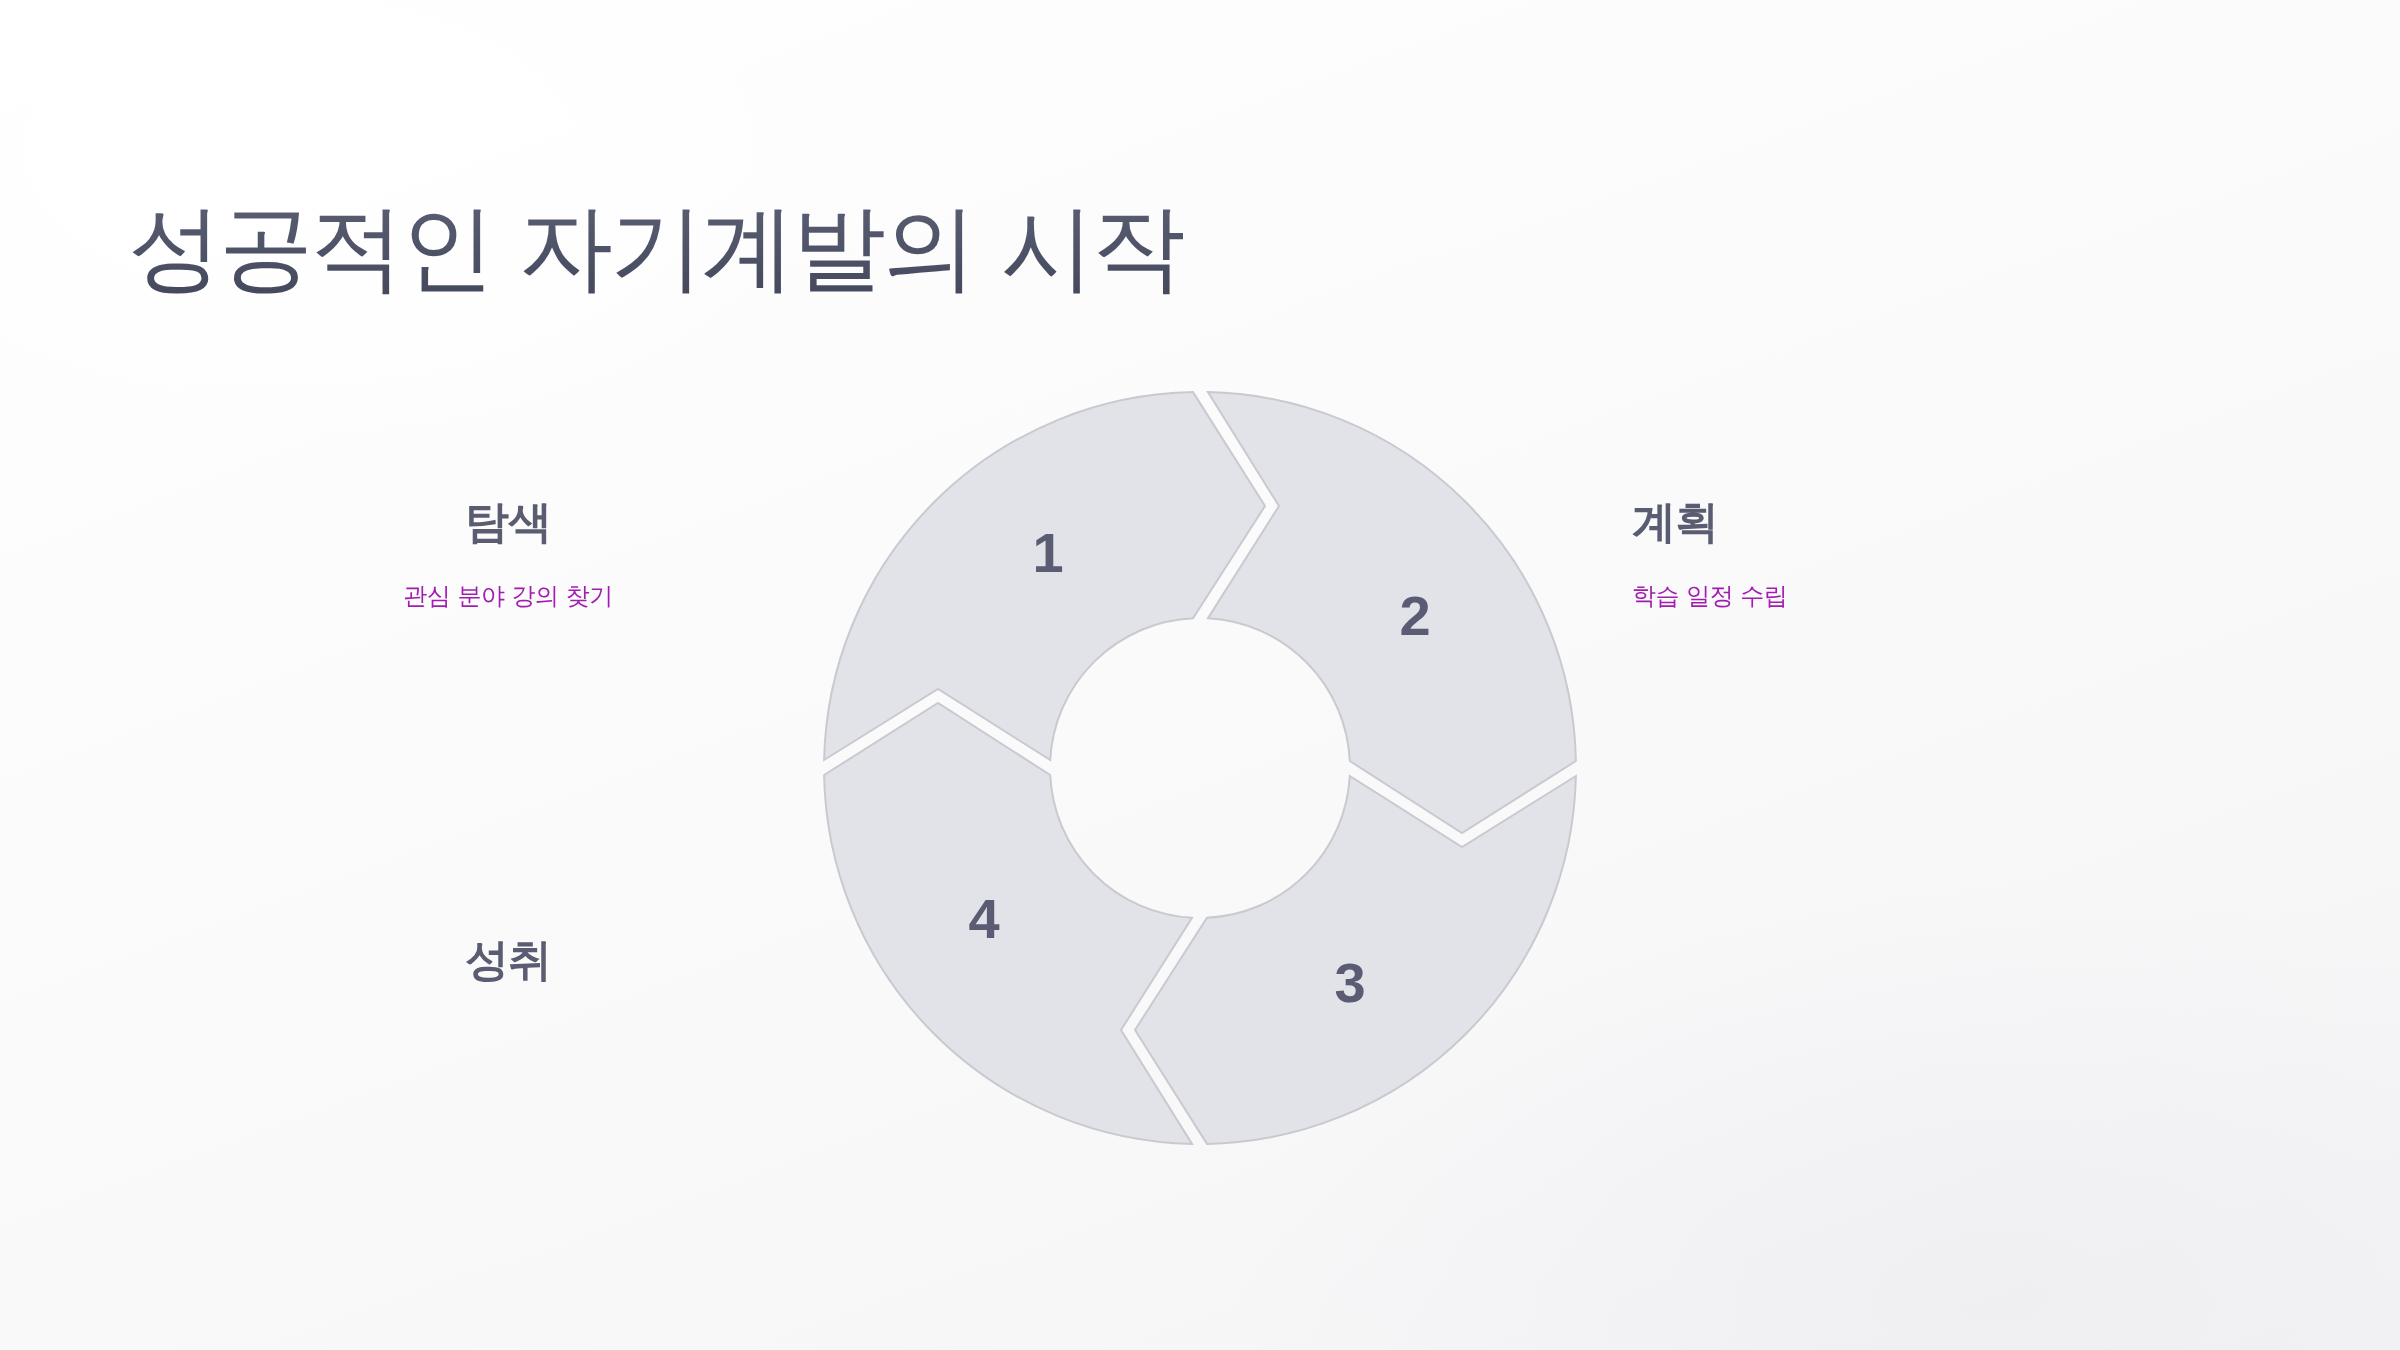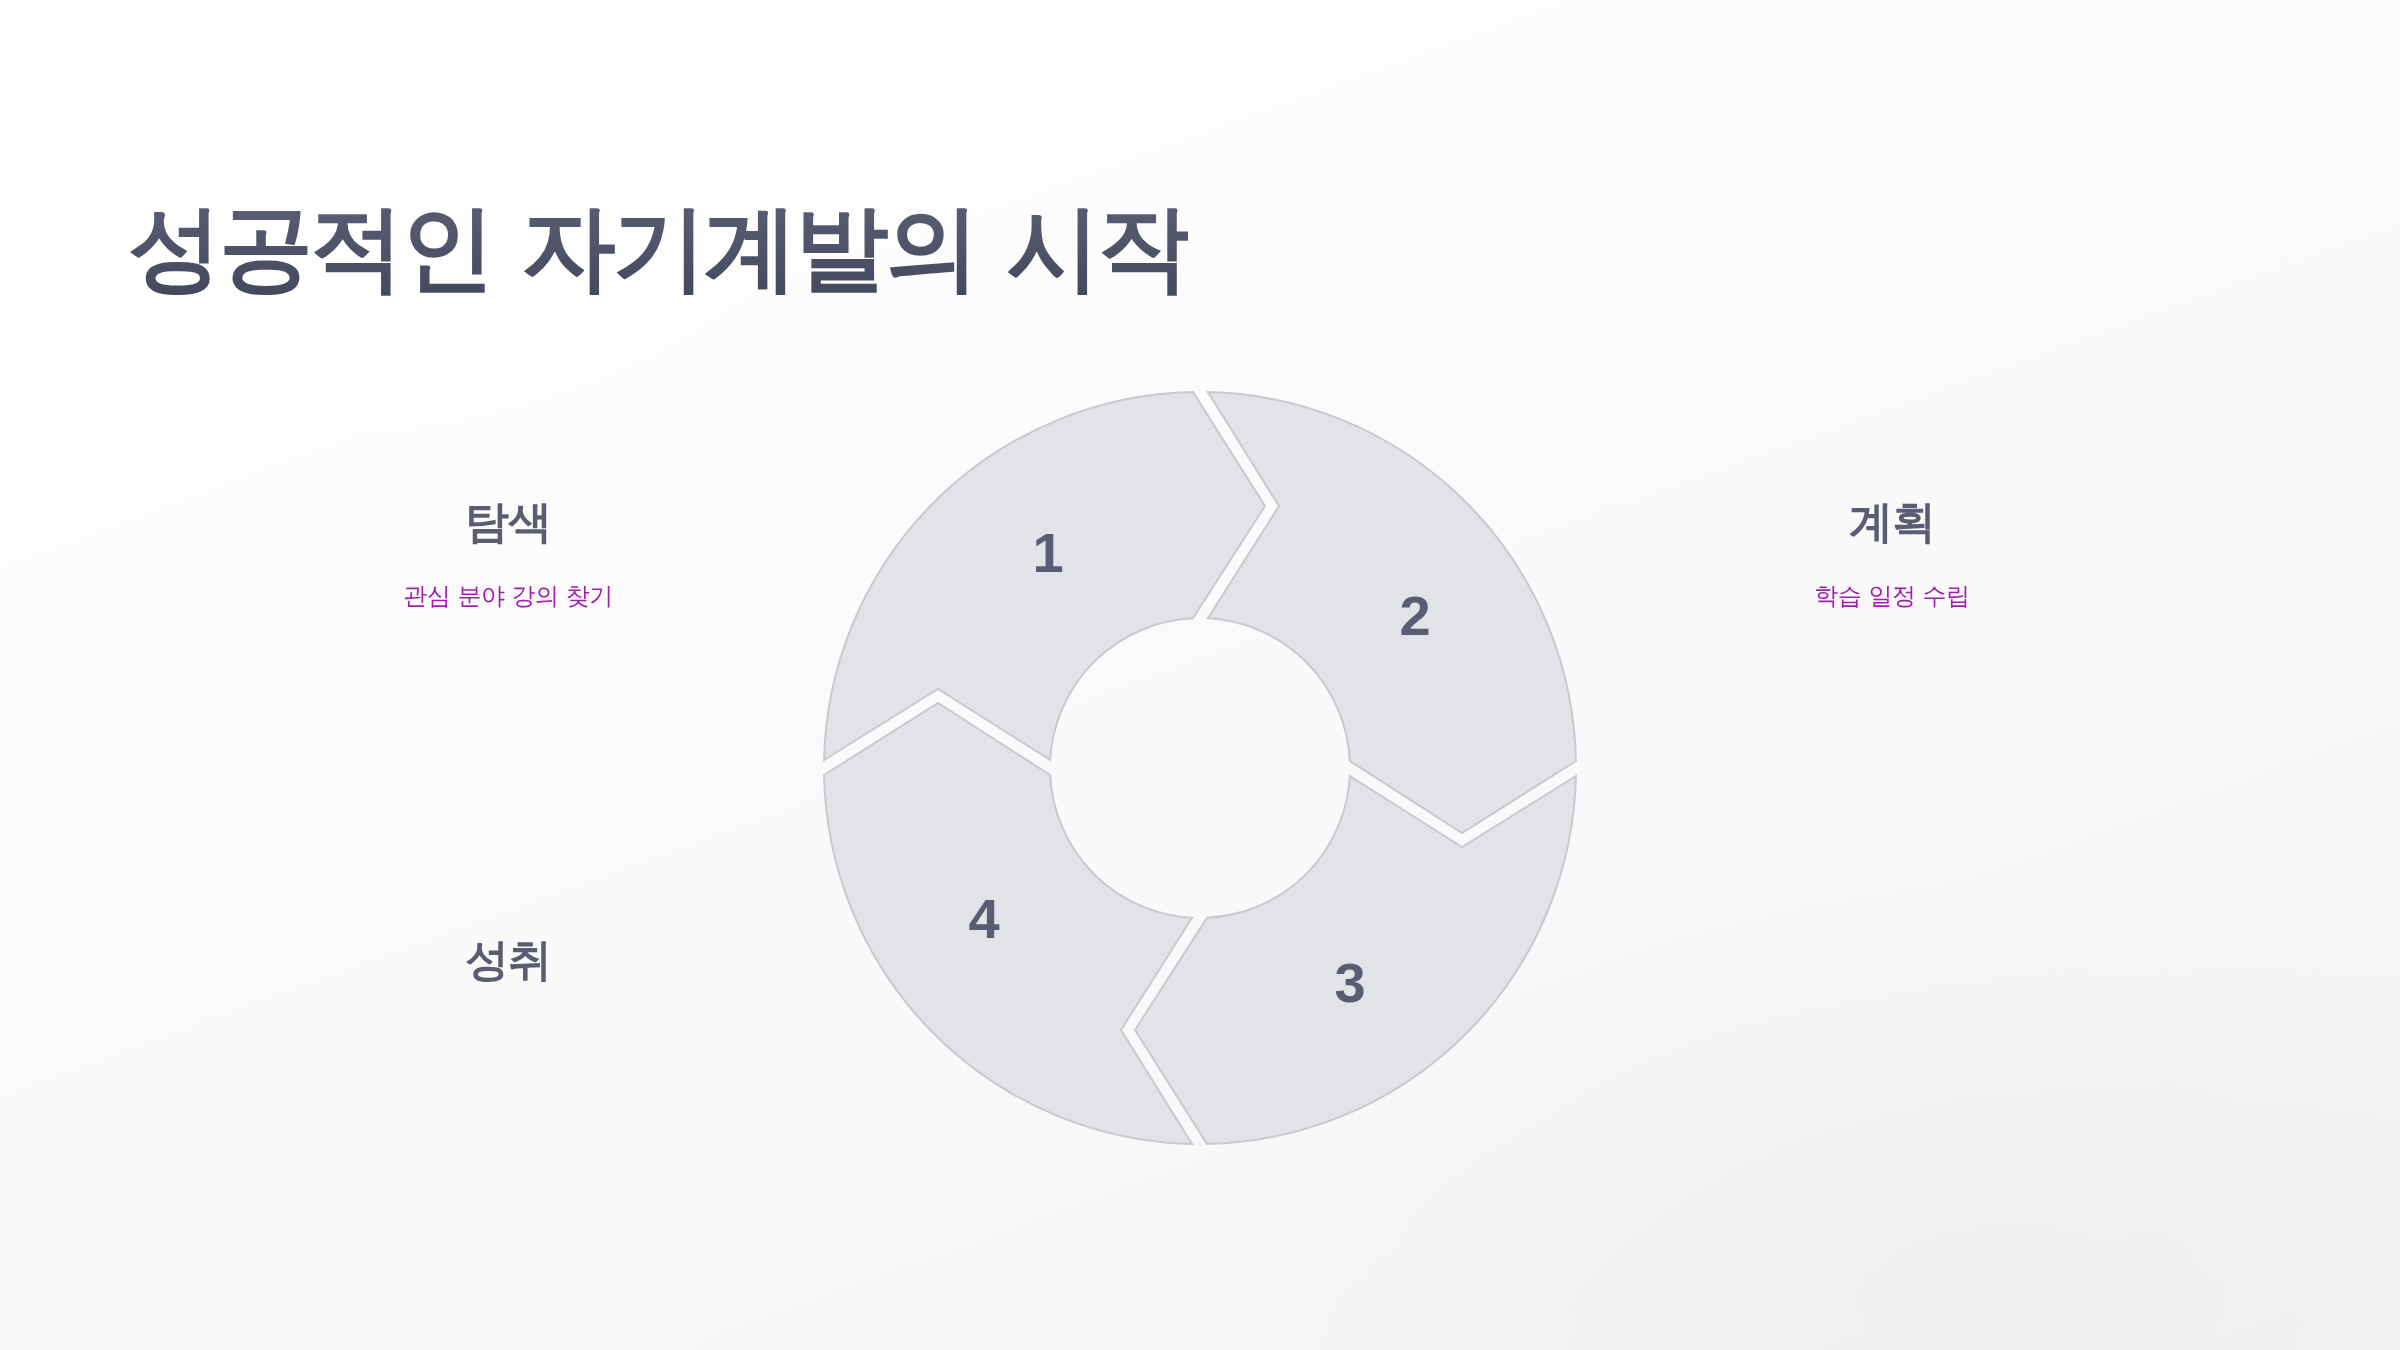--- a/index.html
+++ b/index.html
@@ -22,21 +22,21 @@
         radial-gradient(ellipse 900px 500px at 300px 150px, rgba(255,255,255,0.9), rgba(255,255,255,0) 70%),
         radial-gradient(ellipse 1100px 600px at 2000px 1300px, rgba(236,236,240,0.6), rgba(236,236,240,0) 70%);
       pointer-events: none;
     }
     .page-title {
       position: absolute;
       left: 128px;
       top: 196px;
       margin: 0;
       font-size: 94px;
-      font-weight: 700;
+      font-weight: 400;
       letter-spacing: -3px;
       line-height: 1.1;
       color: #4f5368;
       background: linear-gradient(180deg, #5b5f74 0%, #44485c 100%);
       -webkit-background-clip: text;
       background-clip: text;
       -webkit-text-fill-color: transparent;
       white-space: nowrap;
     }
     .cycle-diagram {
@@ -104,21 +104,21 @@
     <path class="segment" d="M 1192 1143.9 L 1121 1030 L 1192 917.8 A 150 150 0 0 1 1050.2 775 L 938 703 L 824.1 775 A 376 376 0 0 0 1192 1143.9 Z"></path>
     <text class="seg-num" x="984" y="918" text-anchor="middle" dominant-baseline="central">4</text>
   </g>
 </svg>
 
 <div class="step left" style="left:248px; top:496px;">
   <div class="step-title">탐색</div>
   <div class="step-desc">관심 분야 강의 찾기</div>
 </div>
 
-<div class="step right" style="left:1632px; top:496px;text-align:center;">
+<div class="step right" style="left:1632px; top:496px;">
   <div class="step-title">계획</div>
   <div class="step-desc">학습 일정 수립</div>
 </div>
 
 <div class="step right" style="left:1632px; top:898px;">
 </div>
 
 <div class="step left" style="left:248px; top:898px;margin-top:36px;">
   <div class="step-title">성취</div>
 </div>

